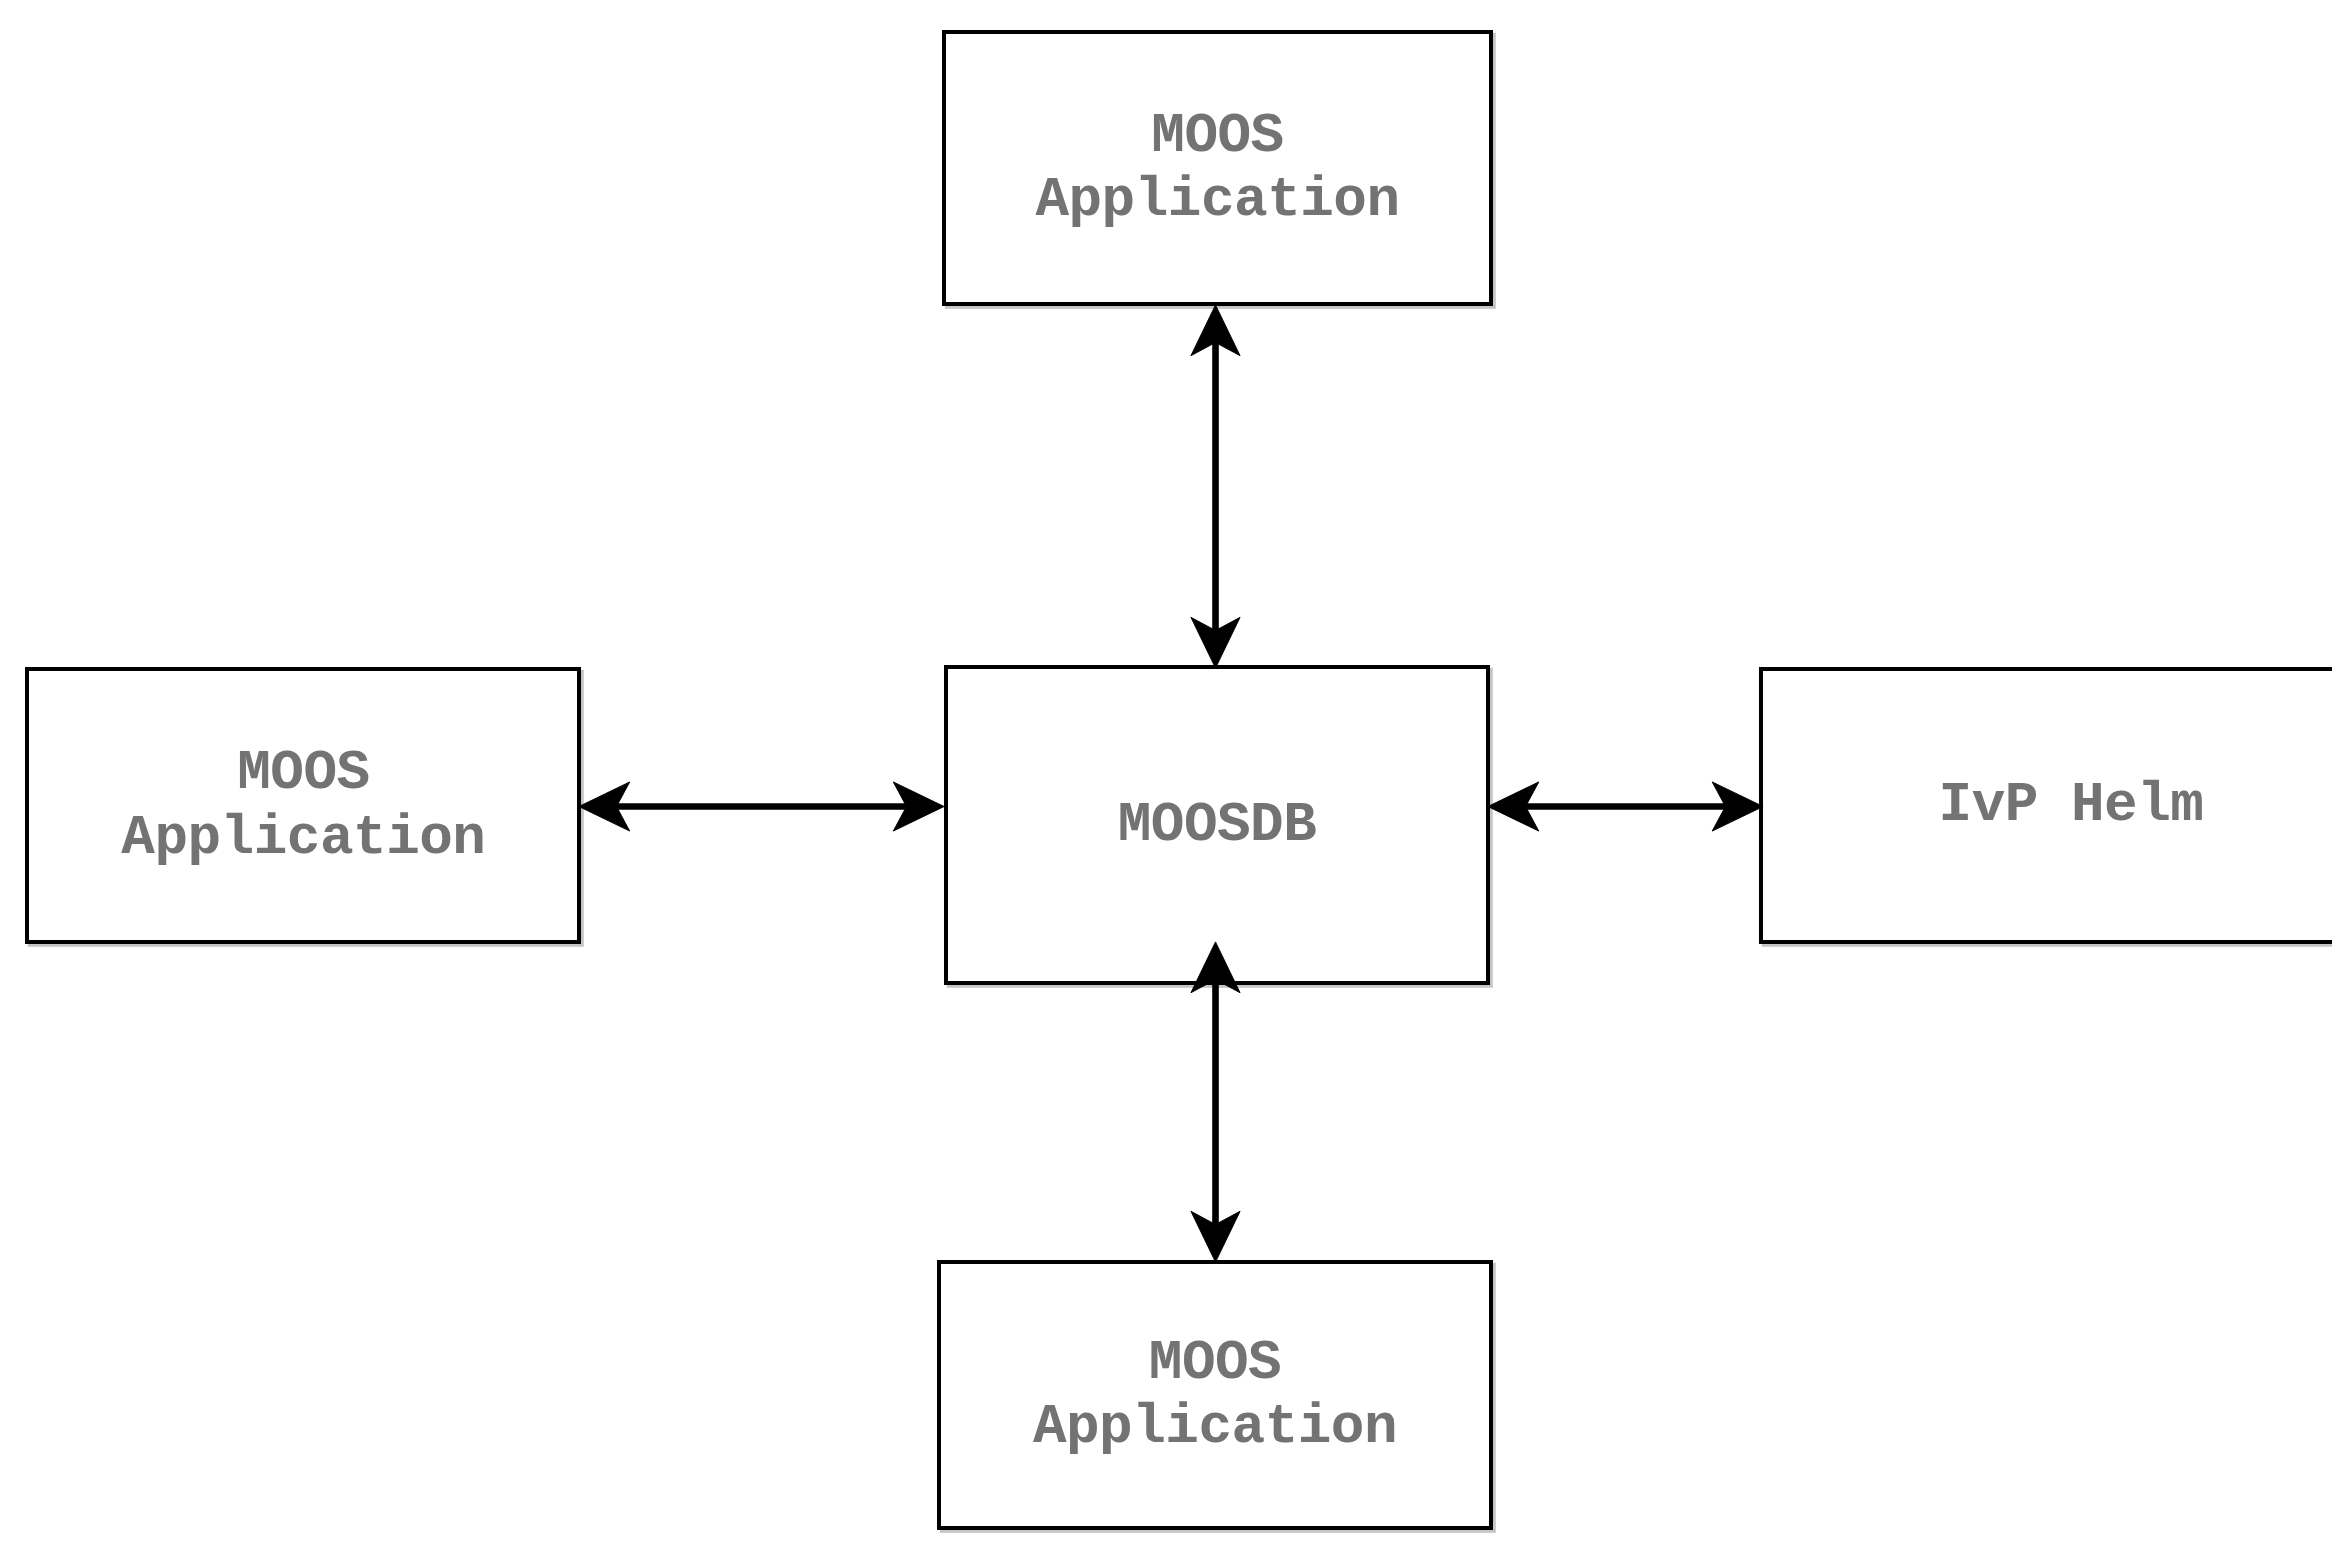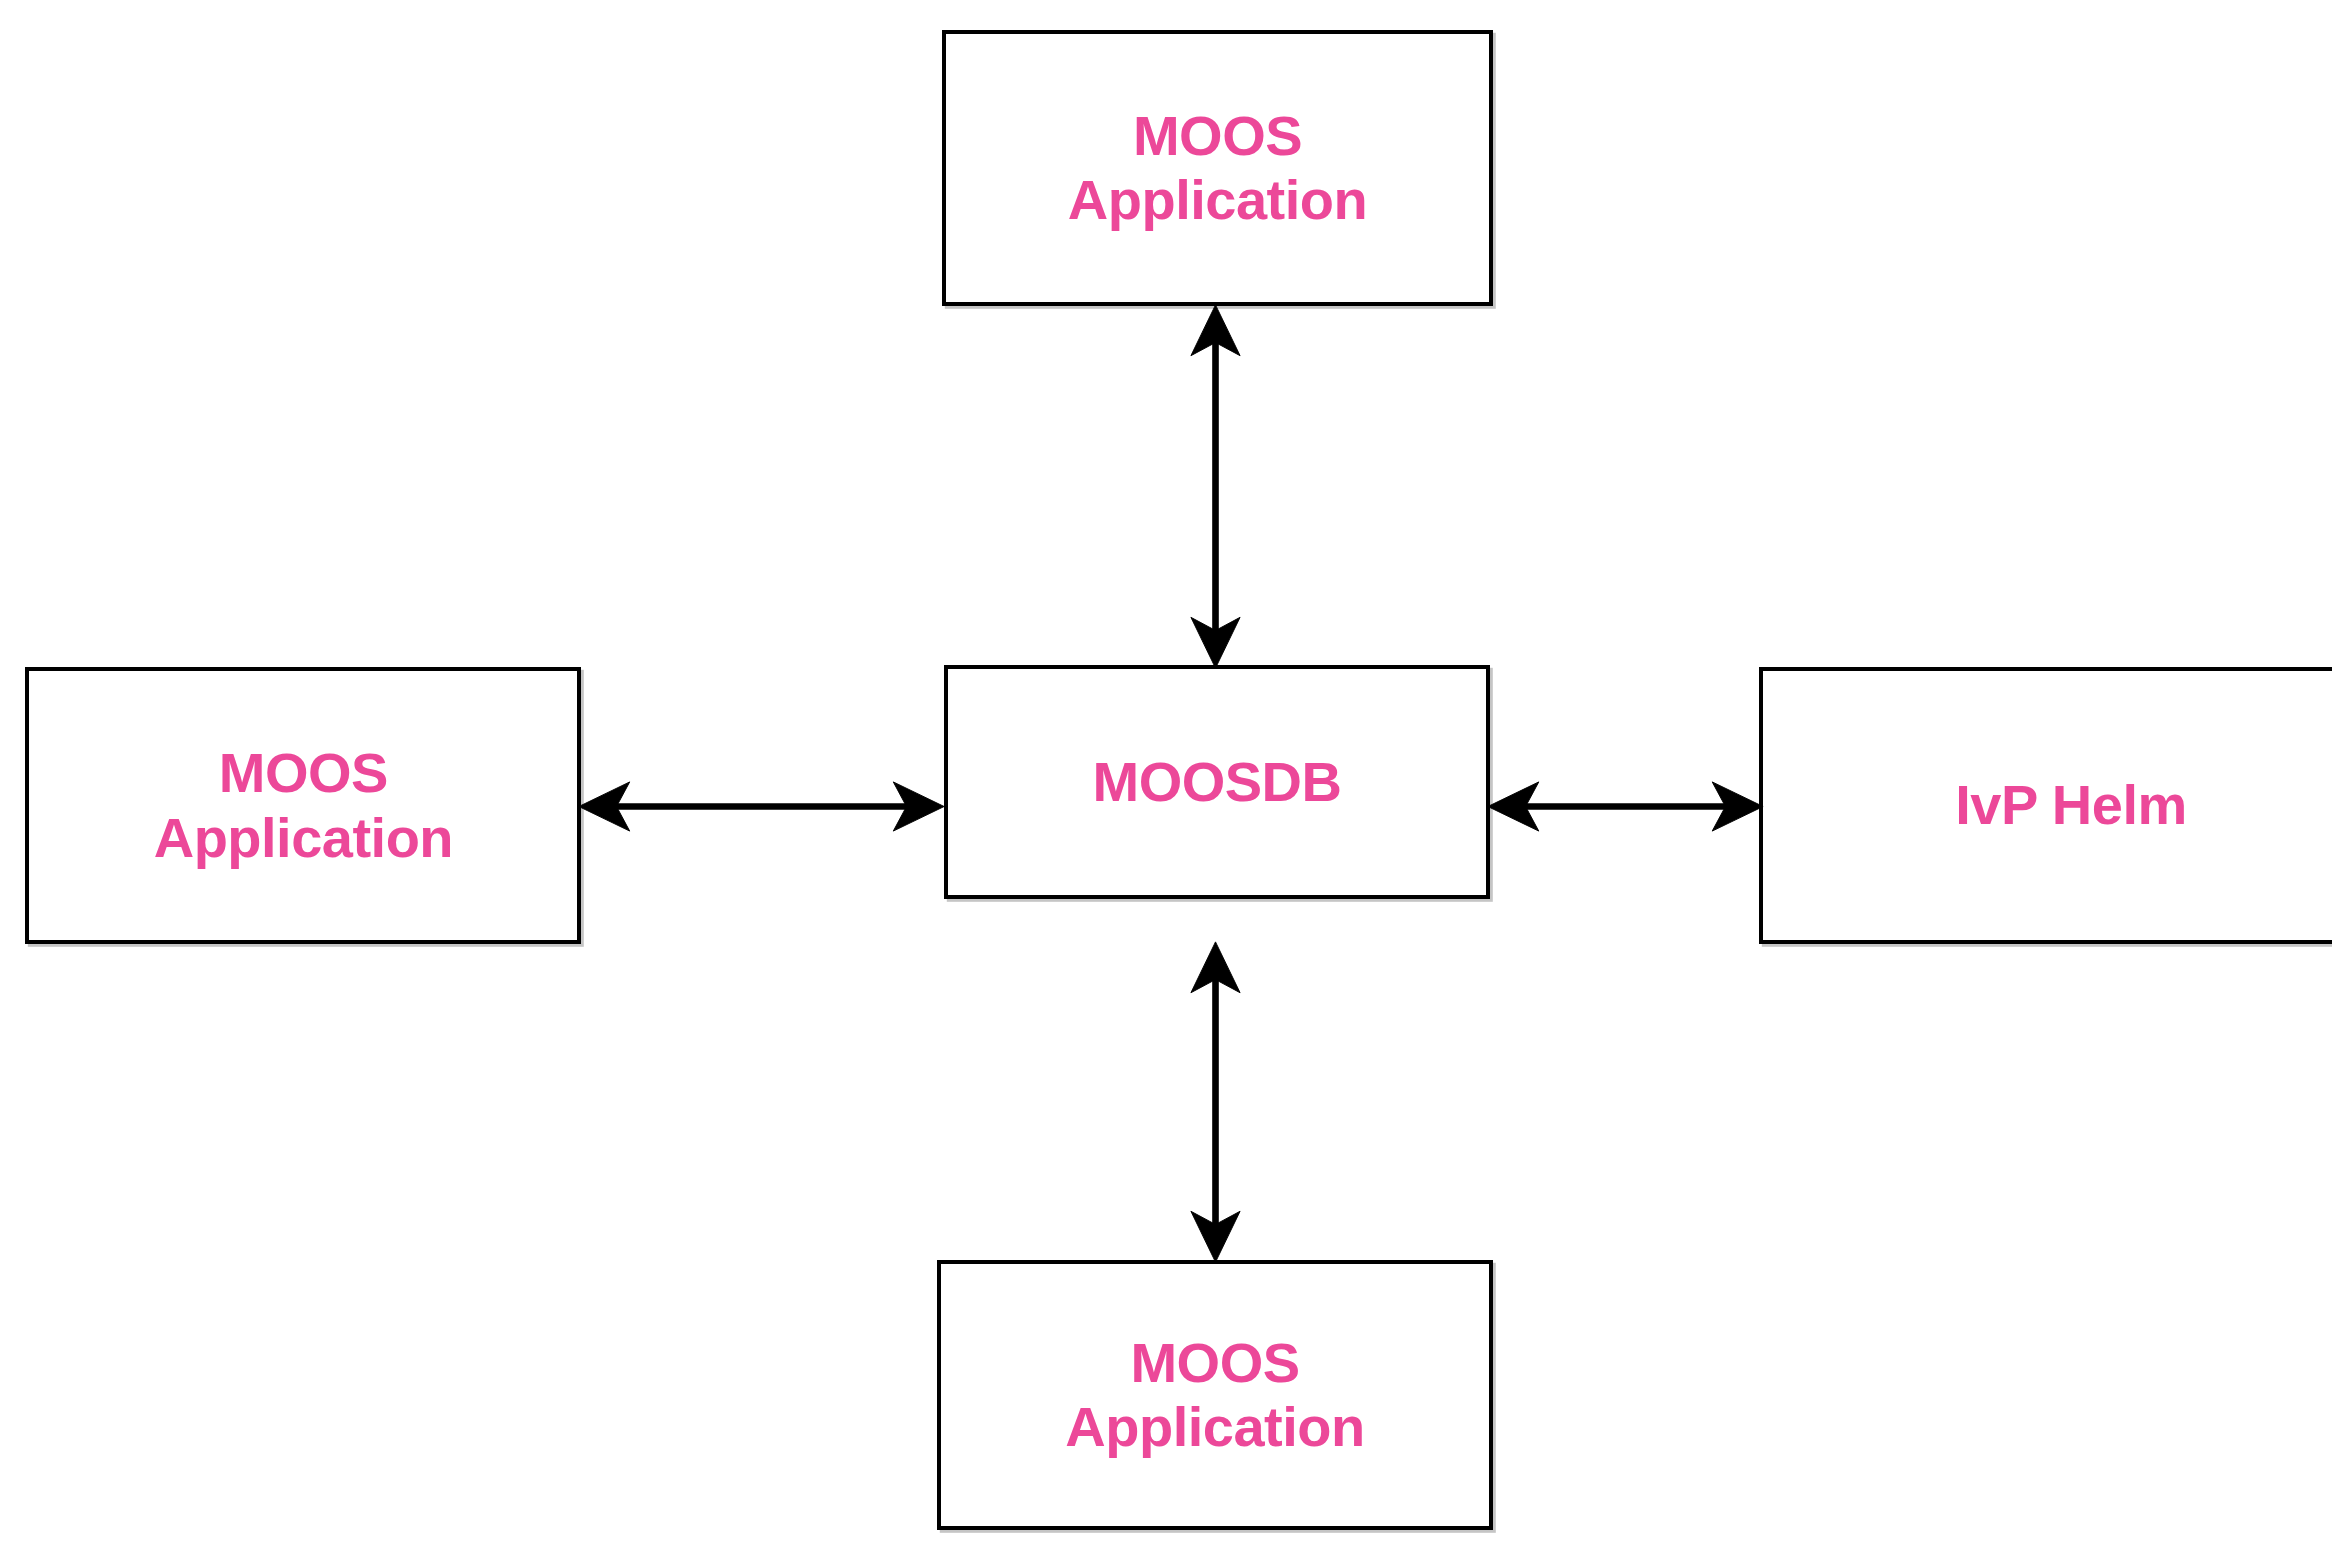--- a/index.html
+++ b/index.html
@@ -22,34 +22,35 @@
     border: 4.7px solid #000000;
     box-shadow: 2.8px 2.8px 0 0 rgba(150,150,150,0.55);
     display: flex;
     flex-direction: column;
     align-items: center;
     justify-content: center;
     text-align: center;
   }
   .node-label {
     font-weight: bold;
-    color: #ec4899;
+    color: #737373;
     font-size: 56px;
     line-height: 1.15;
     letter-spacing: -0.5px;
     white-space: pre-line;
+    font-family: Liberation Mono, monospace;
   }
   .node-label.two-line {
     font-size: 56px;
   }
 
   
   #node-top    { left: 942px; top: 30px;   width: 551px; height: 276px; }
   #node-left   { left: 25.4px;   top: 667px;  width: 556px; height: 277px; }
-  #node-center { left: 944px; top: 665px;  width: 546px; height: 234px; }
+  #node-center { left: 944px; top: 665px;  width: 546px; height: 320px; }
   #node-right  { left: 1759px; top: 667px;  width: 624px; height: 277px; }
   #node-bottom { left: 937px;  top: 1260px; width: 556px; height: 270px; }
 
   .edge {
     position: absolute;
     overflow: visible;
   }
   #edge-top    { left: 1172px; top: 303px;  width: 87px;  height: 367px; }
   #edge-bottom { left: 1172px; top: 940px;  width: 87px;  height: 324px; }
   #edge-left   { left: 577px;  top: 763px;  width: 369px; height: 87px; }

